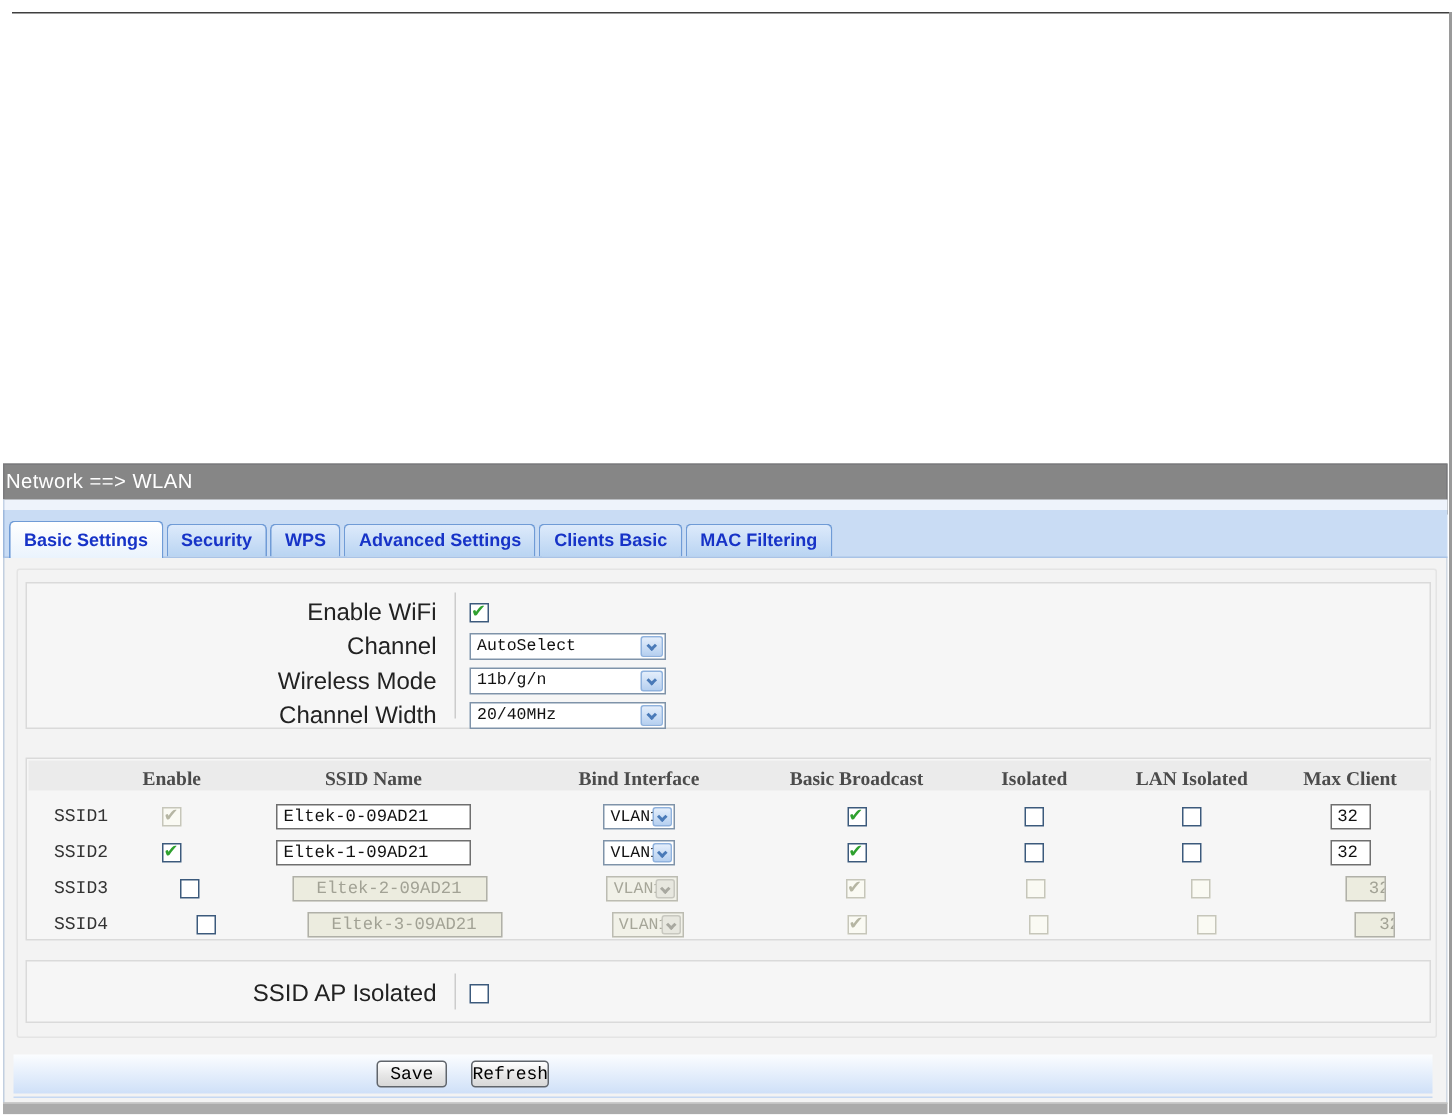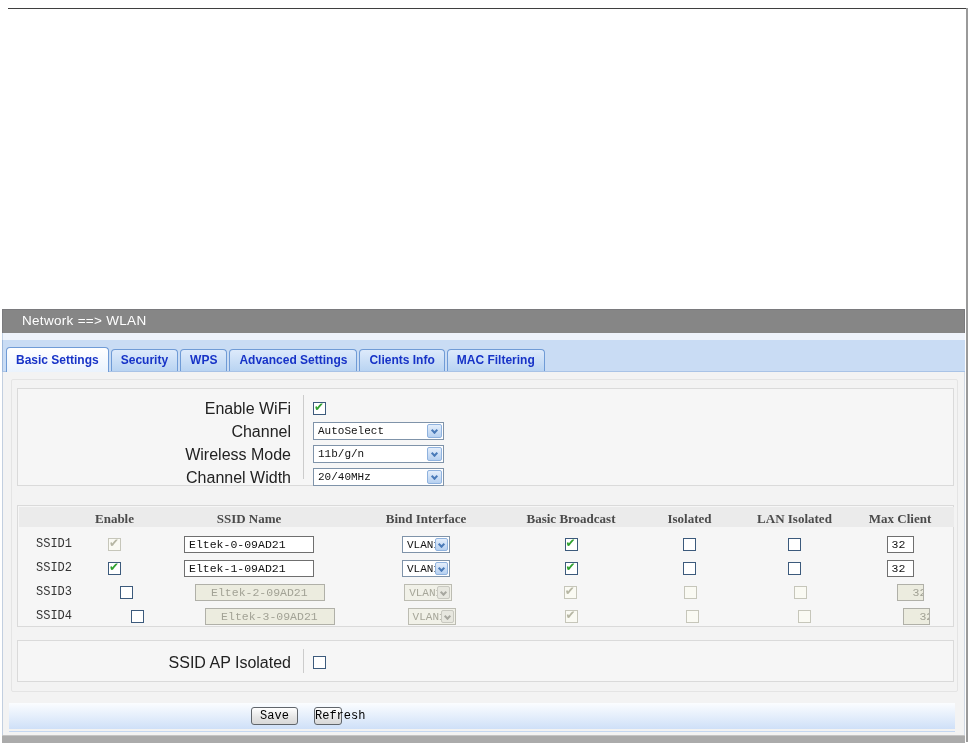--- a/index.html
+++ b/index.html
@@ -15,21 +15,21 @@
   #stage{position:relative;width:970px;height:743px;background:#fff;overflow:hidden;}
 
   
   .doc-top-line{position:absolute;left:8px;top:8px;width:959px;height:1px;background:#3f3f3f;}
   .doc-right-line{position:absolute;left:966px;top:8px;width:2px;height:734px;background:#9a9a9a;}
 
   
   .shot{position:absolute;left:2px;top:309px;width:963px;height:434px;}
 
   .header-bar{position:absolute;left:0;top:0;width:963px;height:34px;background:var(--header-gray);
-    border:1px solid #7a7a7d;color:#ffffff;font-size:13.5px;line-height:22px;padding-left:19px;letter-spacing:.3px;}
+    border:1px solid #7a7a7d;color:#ffffff;font-size:13.5px;line-height:22px;padding-left:1px;letter-spacing:.3px;}
   .strip{position:absolute;left:0;top:24px;width:963px;height:7px;background:#eef3fb;border-left:1px solid #c3d2e6;}
 
   .tab-bar{position:absolute;left:0;top:31px;width:963px;height:32px;background:var(--tab-bar-bg);
     border-left:1px solid #9db8dc;border-bottom:1px solid #a9c3e6;display:flex;align-items:flex-end;padding-left:3px;}
   .tab{height:22px;padding:0 9px;margin-right:2px;border:1px solid #6f9bd6;border-bottom:none;
     border-radius:4px 4px 0 0;background:linear-gradient(#ddeafb,#b9d4f2);
     font-weight:bold;font-size:12px;color:var(--accent-blue);line-height:21px;white-space:nowrap;cursor:default;}
   .tab.active{height:25px;line-height:24px;background:linear-gradient(#ffffff,#eaf3fd);margin-bottom:-1px;z-index:2;}
 
   .content{position:absolute;left:0;top:63px;width:963px;height:363px;background:#f3f3f3;
@@ -92,42 +92,42 @@
   .rowlabel{font-family:"Liberation Mono",monospace;font-size:12px;color:#333;}
 
   
   .band{position:absolute;left:6px;top:331px;width:946px;height:26px;
     background:linear-gradient(#fbfdff,var(--band-blue));}
   .band-line{position:absolute;left:6px;top:359px;width:946px;height:1px;background:#c5d8f2;}
   .btn{position:absolute;top:4px;height:18px;border:1px solid #60656b;border-radius:3px;
     background:linear-gradient(#ffffff,#e6e6e6 55%,#d8d8d8);
     font-family:"Liberation Mono",monospace;font-size:12px;color:#000;text-align:center;line-height:16px;cursor:default;}
   .btn-save{left:242px;width:47px;}
-  .btn-refresh{left:305px;width:28px;}
+  .btn-refresh{left:305px;width:52px;}
 
   .bottom-bar{position:absolute;left:0;top:426px;width:963px;height:8px;background:#ababab;border-top:1px solid #c4c4c4;}
 </style>
 </head>
 <body>
 
 <div id="stage">
   <div class="doc-top-line"></div>
   <div class="doc-right-line"></div>
 
   <div class="shot">
 
     <div class="header-bar">Network ==&gt; WLAN</div>
     <div class="strip"></div>
 
     <div class="tab-bar">
         <div class="tab active">Basic Settings</div>
         <div class="tab">Security</div>
         <div class="tab">WPS</div>
         <div class="tab">Advanced Settings</div>
-        <div class="tab">Clients Info</div>
+        <div class="tab">Clients Basic</div>
         <div class="tab">MAC Filtering</div>
       </div>
 
     <div class="content">
       <div class="inner-box"></div>
 
       <div class="fieldset fs1">
         <div class="vline"></div>
 
         <div class="frow" style="top:8px;">

